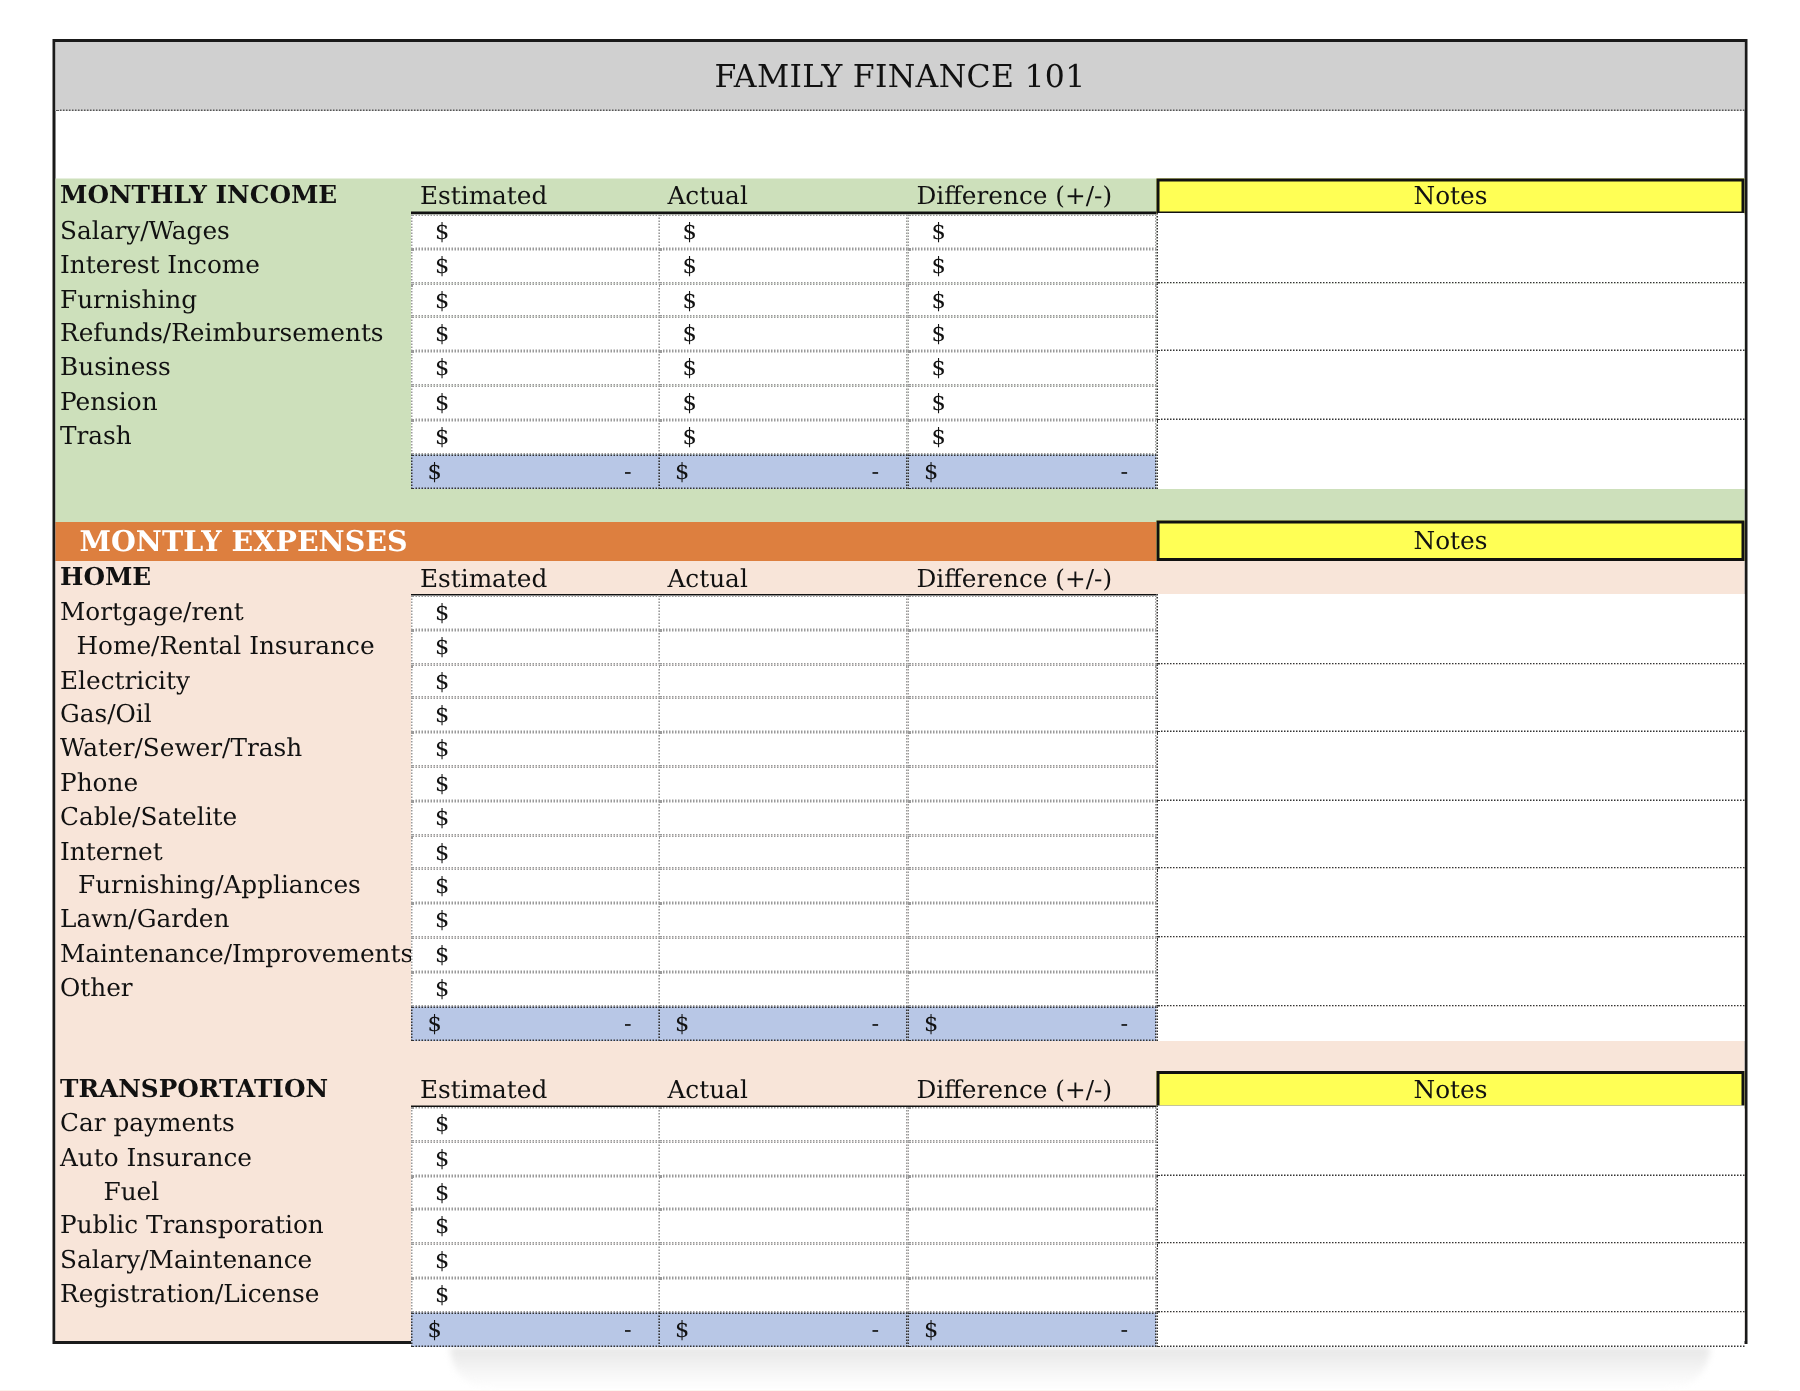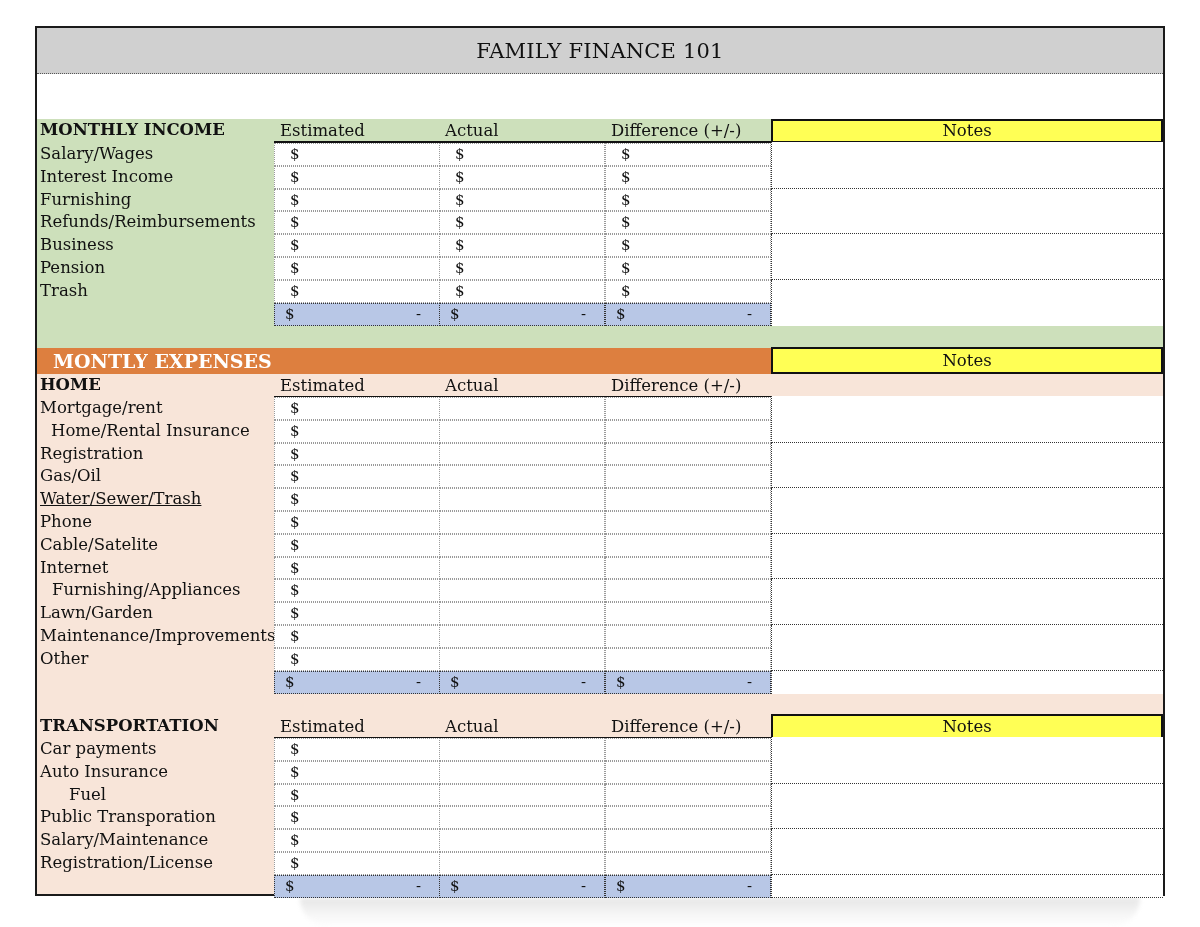--- a/index.html
+++ b/index.html
@@ -163,33 +163,33 @@
         <span class="dollar">$</span>
       </div>
       <div class="abs cell" style="left:402px;top:369px;width:166px;height:23px;"></div>
       <div class="abs cell" style="left:568px;top:369px;width:166px;height:23px;"></div>
       <div class="abs label" style="left:0;top:392px;margin-left:11px;">Home/Rental Insurance</div>
       <div class="abs cell" style="left:237px;top:392px;width:166px;height:23px;">
         <span class="dollar">$</span>
       </div>
       <div class="abs cell" style="left:402px;top:392px;width:166px;height:23px;"></div>
       <div class="abs cell" style="left:568px;top:392px;width:166px;height:23px;"></div>
-      <div class="abs label" style="left:0;top:415px;">Registration</div>
+      <div class="abs label" style="left:0;top:415px;">Electricity</div>
       <div class="abs cell" style="left:237px;top:415px;width:166px;height:22px;">
         <span class="dollar">$</span>
       </div>
       <div class="abs cell" style="left:402px;top:415px;width:166px;height:22px;"></div>
       <div class="abs cell" style="left:568px;top:415px;width:166px;height:22px;"></div>
       <div class="abs label" style="left:0;top:437px;">Gas/Oil</div>
       <div class="abs cell" style="left:237px;top:437px;width:166px;height:23px;">
         <span class="dollar">$</span>
       </div>
       <div class="abs cell" style="left:402px;top:437px;width:166px;height:23px;"></div>
       <div class="abs cell" style="left:568px;top:437px;width:166px;height:23px;"></div>
-      <div class="abs label" style="left:0;top:460px;text-decoration:underline;">Water/Sewer/Trash</div>
+      <div class="abs label" style="left:0;top:460px;">Water/Sewer/Trash</div>
       <div class="abs cell" style="left:237px;top:460px;width:166px;height:23px;">
         <span class="dollar">$</span>
       </div>
       <div class="abs cell" style="left:402px;top:460px;width:166px;height:23px;"></div>
       <div class="abs cell" style="left:568px;top:460px;width:166px;height:23px;"></div>
       <div class="abs label" style="left:0;top:483px;">Phone</div>
       <div class="abs cell" style="left:237px;top:483px;width:166px;height:23px;">
         <span class="dollar">$</span>
       </div>
       <div class="abs cell" style="left:402px;top:483px;width:166px;height:23px;"></div>

